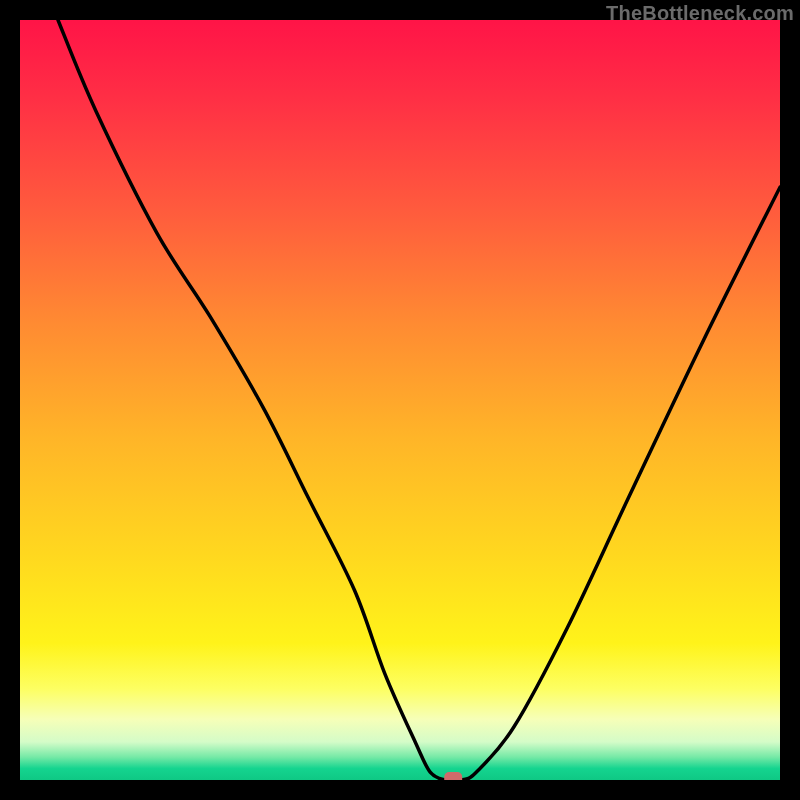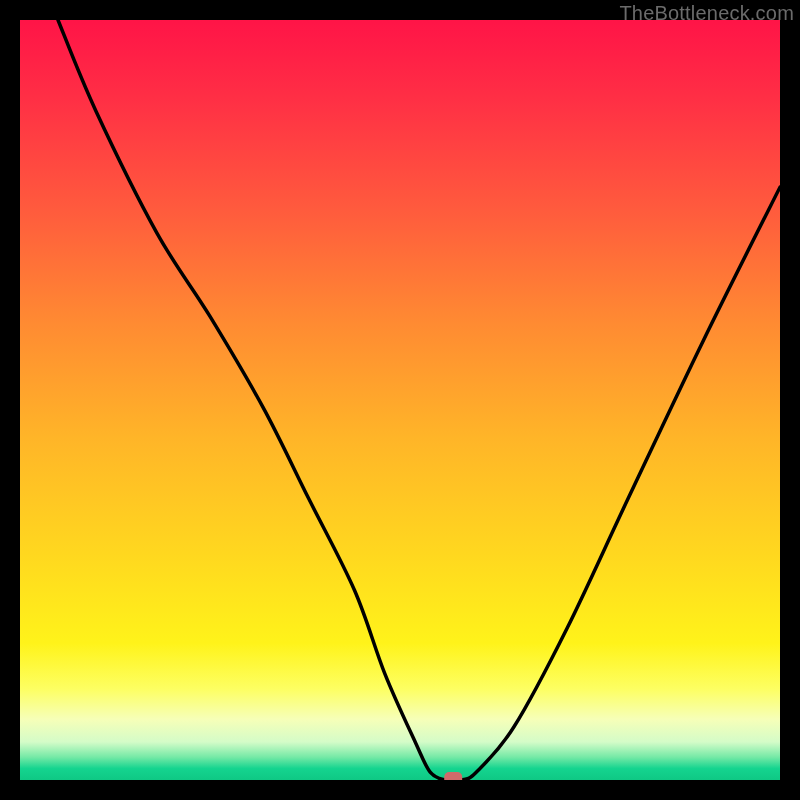--- a/index.html
+++ b/index.html
@@ -60,21 +60,21 @@
   .marker {
     fill: #d06a6a;
     stroke: none;
   }
   .watermark {
     position: absolute;
     top: 2px;
     right: 6px;
     color: #6b6b6b;
     font-size: 20px;
-    font-weight: 400;
+    font-weight: 700;
     letter-spacing: 0.2px;
     user-select: none;
   }
 </style>
 </head>
 <body>
 
 <div class="stage">
 
   <div class="plot">

